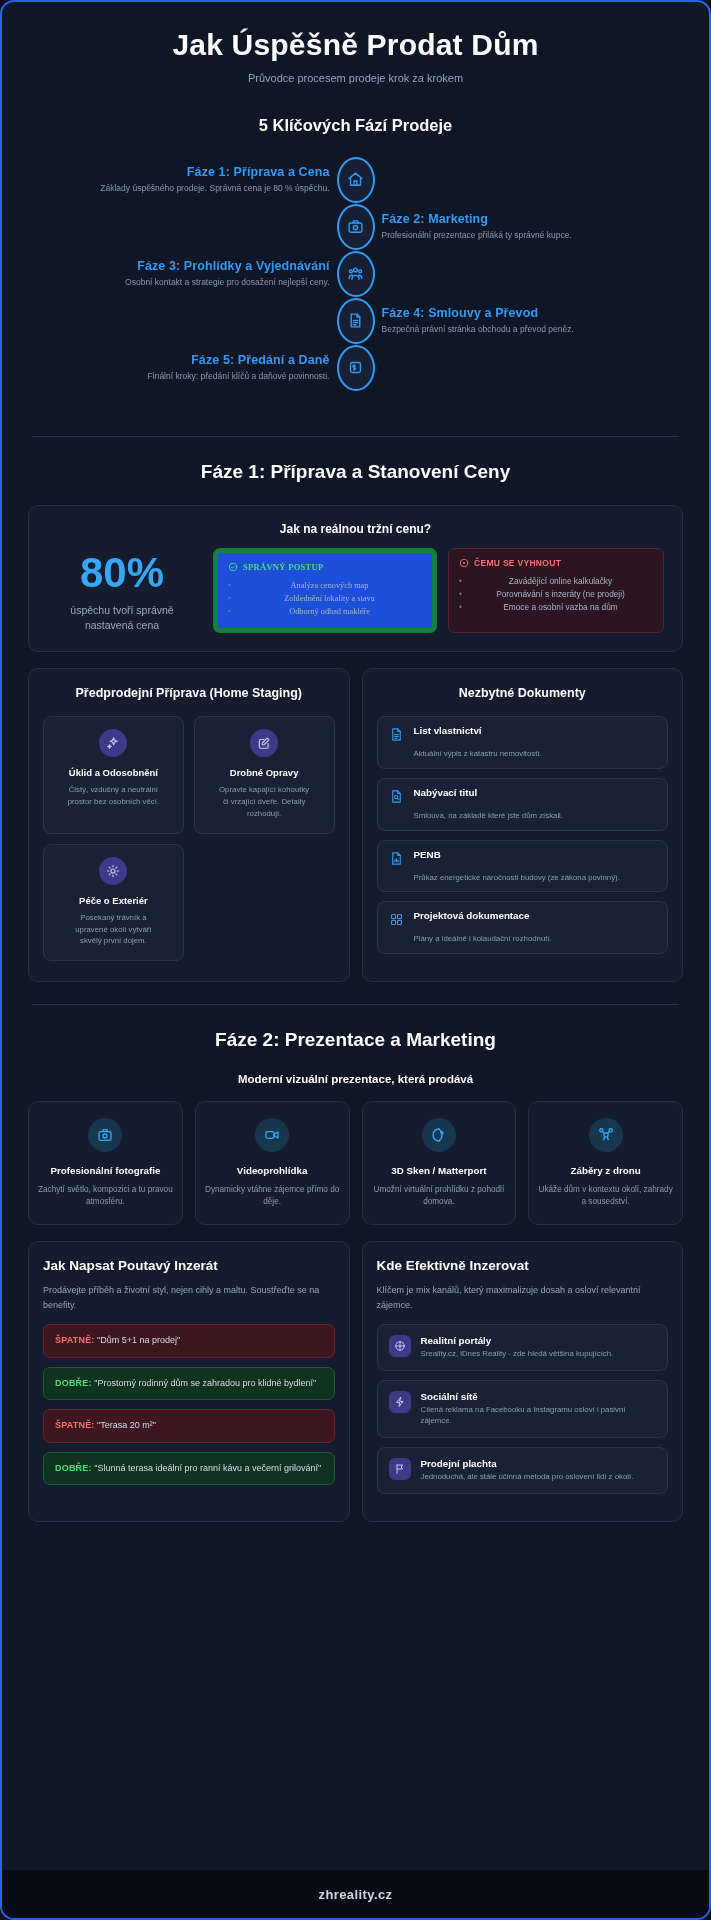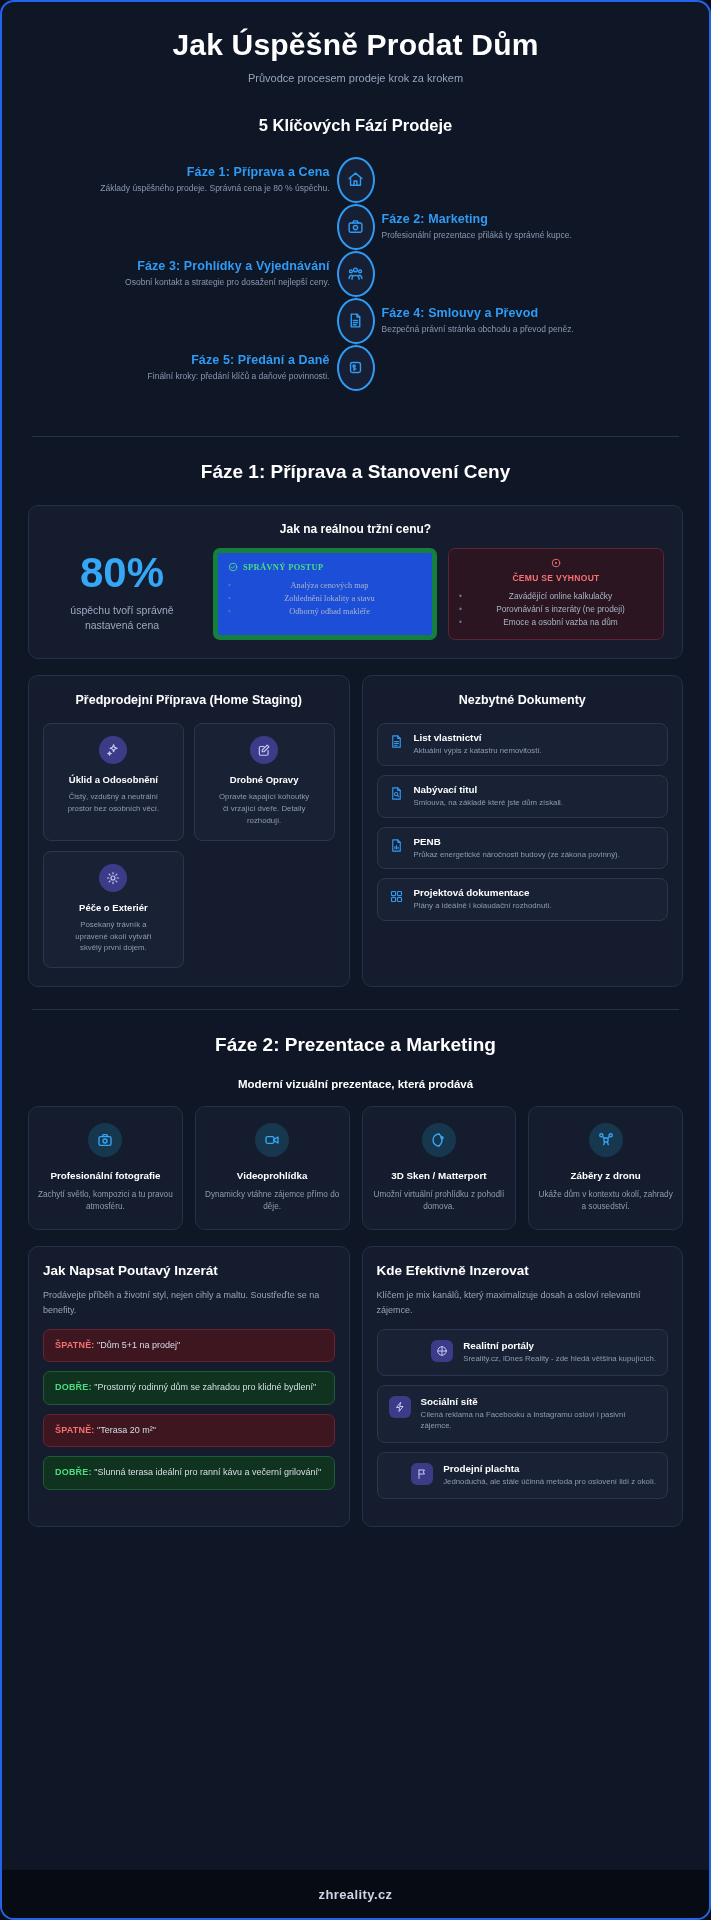--- a/index.html
+++ b/index.html
@@ -90,21 +90,21 @@
   .pct-cap { color: #9eaac0; font-size: 10.5px; margin-top: 9px; line-height: 1.45; }
   .do-dont { flex: 1; display: flex; gap: 11px; }
   .dd {
     flex: 1; border-radius: 7px; padding: 9px 10px 10px;
   }
   .dd.good { background: #1d4ed8; border: 5px solid #15803d; font-family: Liberation Serif, serif; }
   .dd.bad  { background: #2a1520; border: 1px solid #5d2235; }
   .dd-h { display: flex; align-items: center; gap: 5px; font-size: 8.5px;
           font-weight: bold; letter-spacing: .3px; margin-bottom: 7px; }
   .dd.good .dd-h { color: #4ade80; }
-  .dd.bad  .dd-h { color: #f87171; flex-direction: column; }
+  .dd.bad  .dd-h { color: #f87171; }
   .dd-h svg { width: 10px; height: 10px; }
   .dd ul { list-style: none; }
   .dd li { font-size: 8.3px; color: #a9b5c9; line-height: 1.6;
            padding-left: 9px; position: relative; text-align: center; }
   .dd li::before { content: "•"; position: absolute; left: 0; color: #6b7a92; }
 
   
   .two-col { display: flex; gap: 12px; margin-top: 16px; align-items: stretch; }
   .col { flex: 1; }
   .panel { background: #141c2e; border: 1px solid #243049; border-radius: 10px;
@@ -128,21 +128,21 @@
   
   .doc-item {
     display: flex; gap: 10px; align-items: flex-start;
     background: #192235; border: 1px solid #2a3650; border-radius: 8px;
     padding: 8px 11px; margin-bottom: 9px;
   }
   .doc-ico { flex: 0 0 auto; padding-top: 2px; }
   .doc-ico svg { width: 15px; height: 15px; stroke: #2f9bf5; fill: none;
                  stroke-width: 1.8; stroke-linecap: round; stroke-linejoin: round; }
   .doc-t { color: #fff; font-size: 9.8px; font-weight: bold; }
-  .doc-d { color: #8e9bb2; font-size: 7.8px; line-height: 1.5; margin-top: 2px; }
+  .doc-d { color: #8e9bb2; font-size: 7.8px; line-height: 1.5; margin-top: 12px; }
 
   
   .mk-sub { text-align: center; color: #fff; font-size: 11.5px;
             font-weight: bold; margin-bottom: 16px; }
   .mk-grid { display: grid; grid-template-columns: repeat(4, 1fr); gap: 12px; }
   .mk-card { background: #141c2e; border: 1px solid #243049; border-radius: 10px;
              padding: 16px 9px 16px; text-align: center; }
   .mk-ico { width: 34px; height: 34px; border-radius: 50%; background: #17374f;
             display: flex; align-items: center; justify-content: center; margin: 0 auto 12px; }
   .mk-ico svg { width: 16px; height: 16px; stroke: #35a7f7; fill: none;
@@ -157,21 +157,21 @@
            font-size: 9px; line-height: 1.5; }
   .ad-ex.bad  { background: #3d1620; border: 1px solid #6a2231; }
   .ad-ex.good { background: #10331f; border: 1px solid #1d5c38; }
   .ad-ex b { font-weight: bold; letter-spacing: .2px; }
   .ad-ex.bad  b { color: #f87171; }
   .ad-ex.good b { color: #4ade80; margin-top: 14px; }
   .ad-ex span { color: #d7dde8; }
 
   .ch-item { display: flex; gap: 10px; align-items: flex-start;
              background: #192235; border: 1px solid #2a3650; border-radius: 8px;
-             padding: 10px 11px; margin-bottom: 9px; justify-content: flex-end; }
+             padding: 10px 11px; margin-bottom: 9px; }
   .ch-ico { width: 22px; height: 22px; border-radius: 6px; background: #3b3b87;
             display: flex; align-items: center; justify-content: center; flex: 0 0 auto; }
   .ch-ico svg { width: 12px; height: 12px; stroke: #c7c9f5; fill: none;
                 stroke-width: 2; stroke-linecap: round; stroke-linejoin: round; }
   .ch-t { color: #fff; font-size: 9.8px; font-weight: bold; }
   .ch-d { color: #8e9bb2; font-size: 7.8px; line-height: 1.5; margin-top: 2px; }
 
   
   .footer { background: #070b14; text-align: center; padding: 15px 0;
             margin-top: 26px; }

